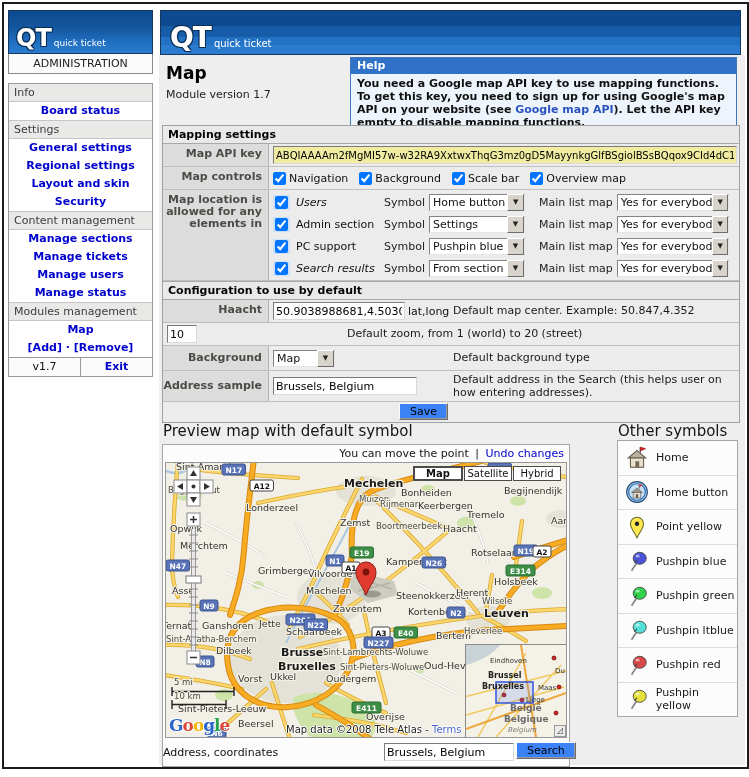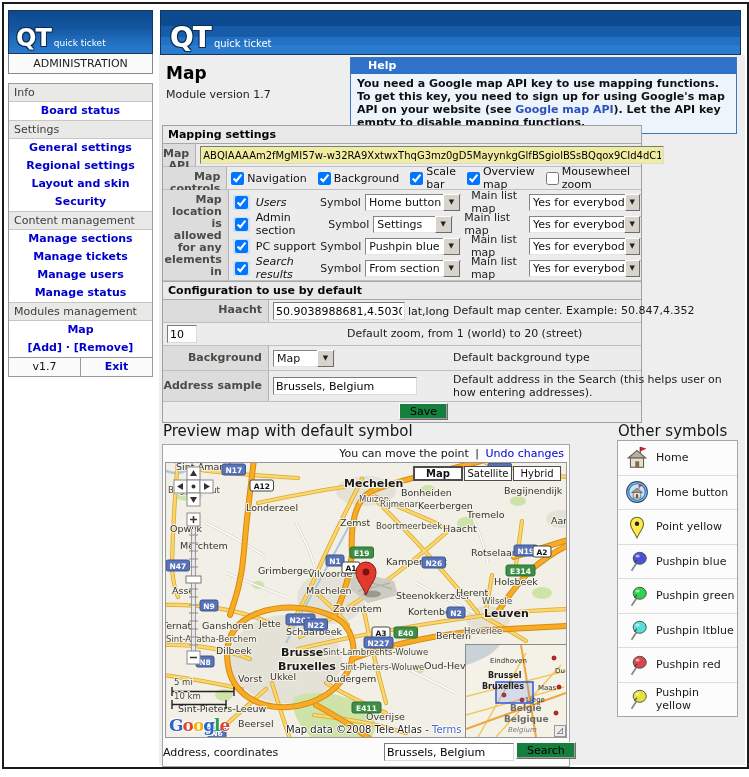--- a/index.html
+++ b/index.html
@@ -32,26 +32,26 @@
           background:linear-gradient(#0d4a8f 0%,#0d4a8f 35%,#175ca8 35%,#175ca8 60%,#2271c4 60%,#2271c4 80%,#2b7ccf 80%);
           display:flex;align-items:flex-end;padding:0 0 5px 9px;}
   .banner .logo-qt{font-size:28px;line-height:23px;}
   .banner .logo-sub{font-size:10px;}
 
   
   .hd-block{position:absolute;left:160px;top:55px;width:581px;height:68px;}
   .page-title{position:absolute;left:6px;top:8px;font-size:17px;font-weight:bold;color:#000;}
   .page-sub{position:absolute;left:6px;top:33px;color:#222;}
   .help-box{position:absolute;left:190px;top:2px;width:385px;border:1px solid #3f77bd;background:#eef4fc;}
-  .help-title{background:#2f72c8;color:#fff;font-weight:bold;padding:1px 17px 2px;}
+  .help-title{background:#2f72c8;color:#fff;font-weight:bold;padding:1px 6px 2px;}
   .help-body{padding:3px 6px 4px;line-height:13px;color:#101010;font-weight:bold;}
   .hlink{color:#2a52be;cursor:pointer;}
 
   
-  .ftable{position:absolute;left:162px;top:125px;width:480px;border:1px solid #a0a0a0;background:#ececed;box-sizing:border-box;}
+  .ftable{position:absolute;left:162px;top:125px;width:578px;border:1px solid #a0a0a0;background:#ececed;box-sizing:border-box;}
   .sec-head{height:17px;line-height:17px;font-weight:bold;padding-left:5px;background:#e9e9e9;
             border-bottom:1px solid #a8a8a8;color:#050505;}
   .frow{display:flex;border-bottom:1px solid #bfbfbf;}
   .frow:last-child{border-bottom:none;}
   .lcol{width:106px;background:#dcdcdd;border-right:1px solid #b2b2b2;color:#4c4c46;font-weight:bold;
         text-align:right;padding:4px 6px 0 0;box-sizing:border-box;line-height:12px;}
   .fcol{flex:1;padding:2px 0 2px 4px;display:flex;align-items:center;position:relative;}
   .fcol.block{display:block;}
   .tin{height:14px;border:1px solid #7b7b7b;border-bottom-color:#dadada;border-right-color:#dadada;
        background:#fff;font-family:inherit;font-size:11px;padding:1px 2px;}
@@ -65,21 +65,21 @@
   .italic{font-style:italic;}
   .inline-lab{margin-right:4px;color:#222;}
   .combo{display:inline-flex;align-items:center;height:17px;border:1px solid #848484;border-bottom-color:#e6e6e6;
          border-right-color:#e6e6e6;background:#fff;box-sizing:border-box;cursor:pointer;}
   .combo .cval{padding:0 3px;white-space:nowrap;overflow:hidden;}
   .combo .cbtn{width:15px;height:15px;margin-left:auto;background:#d8d4cc;border:1px solid #fff;
                border-right-color:#6d6d6d;border-bottom-color:#6d6d6d;display:flex;align-items:center;
                justify-content:center;font-size:7px;color:#222;}
   .hint{position:absolute;left:184px;top:4px;width:280px;line-height:13px;color:#1a1a1a;}
   .save-row{height:20px;position:relative;background:#ececed;}
-  .btn3d{background:#15803d;border:1px solid #6e6e6e;border-top-color:#fbfbfb;border-left-color:#fbfbfb;
+  .btn3d{background:#3b82f6;border:1px solid #6e6e6e;border-top-color:#fbfbfb;border-left-color:#fbfbfb;
          box-shadow:inset -1px -1px 0 #9b9b9b;font-family:inherit;font-size:11px;padding:1px 10px;cursor:pointer;}
   .save-btn{position:absolute;left:236px;top:1px;}
 
   
   .pv-heading{position:absolute;left:163px;top:422px;font-size:15px;color:#151515;}
   .sym-heading{position:absolute;left:618px;top:422px;font-size:15px;color:#151515;}
   .panel{position:absolute;left:162px;top:444px;width:406px;height:321px;border:1px solid #a5a5a5;background:#fcfcfc;}
   .pv-topline{position:absolute;right:5px;top:2px;color:#141414;}
   .pv-topline .sep{margin:0 3px;}
   .ulink{color:#0000cc;cursor:pointer;}
@@ -177,21 +177,20 @@
     </div>
   </div>
 
   <div class="frow" style="height:22px;">
     <div class="lcol">Map controls</div>
     <div class="fcol">
         <label class="ck"><input type="checkbox" checked="" style="">Navigation</label>
         <label class="ck"><input type="checkbox" checked="" style="">Background</label>
         <label class="ck"><input type="checkbox" checked="" style="">Scale bar</label>
         <label class="ck"><input type="checkbox" checked="" style="">Overview map</label>
-        <label class="ck"><input type="checkbox" style="">Mousewheel zoom</label>
       </div>
   </div>
 
   <div class="frow" style="height:90px;">
     <div class="lcol">Map location is allowed for any elements in</div>
     <div class="fcol block" style="padding-top:1px;">
         <div class="loc-line">
           <span class="hl">
             <input type="checkbox" checked="" style="">
           </span>

